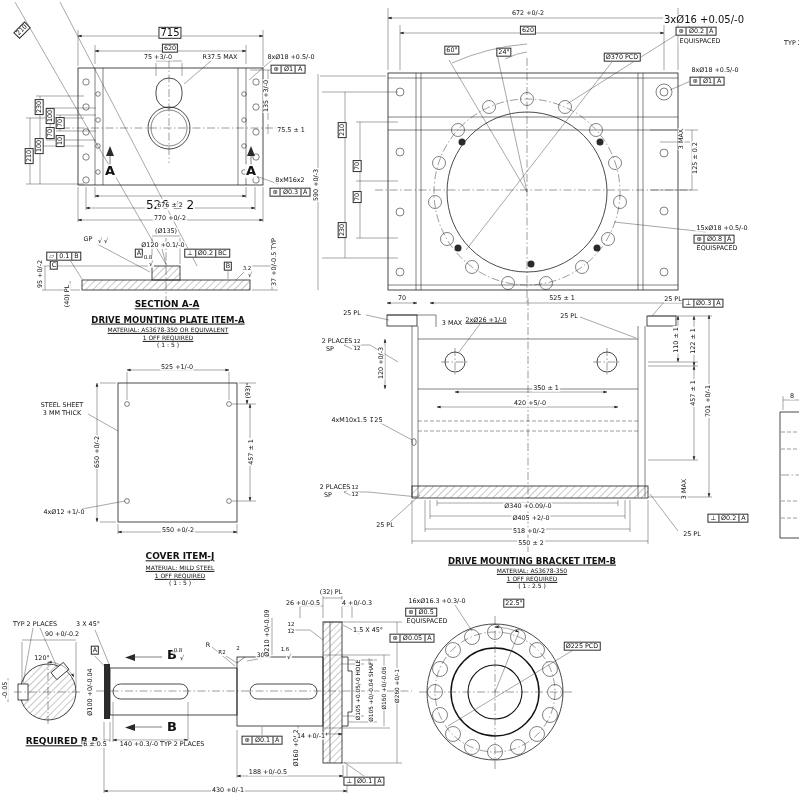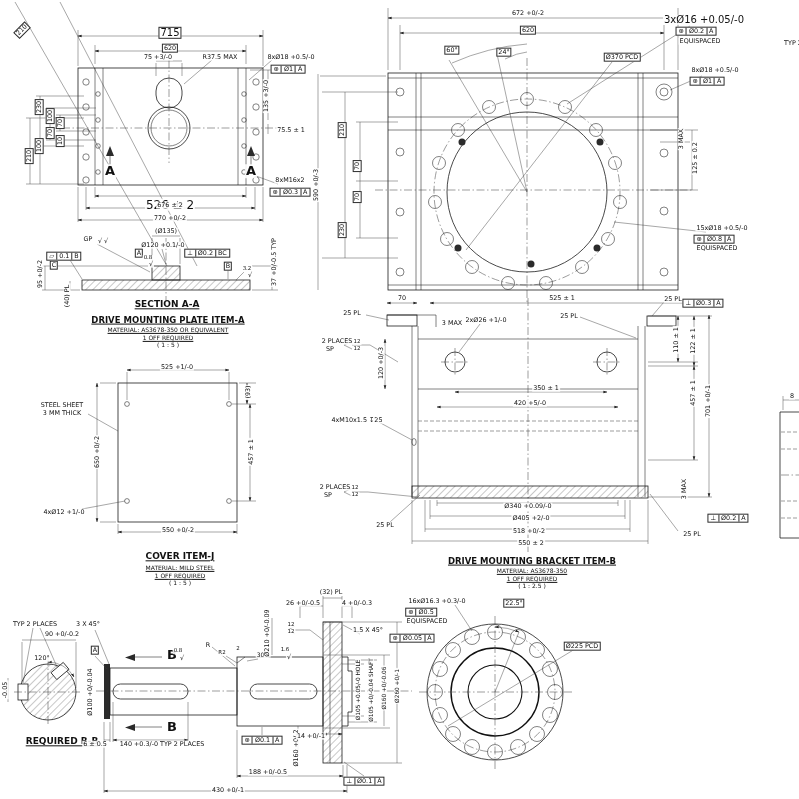--- a/index.html
+++ b/index.html
@@ -350,21 +350,21 @@
       <div class="lbl box" style="left: 342px; top: 230px; font-size: 6.4px; transform: translate(-50%, -50%) rotate(-90deg);">230</div>
       <div class="lbl" style="left: 793px; top: 43px; font-size: 6.4px;">TYP 2</div>
       <div class="lbl" style="left: 402px; top: 298px; font-size: 6.4px;">70</div>
       <div class="lbl" style="left: 562px; top: 298px; font-size: 6.4px;">525 ± 1</div>
       <div class="lbl" style="left: 352px; top: 313px; font-size: 6.4px;">25 PL</div>
       <div class="lbl" style="left: 569px; top: 316px; font-size: 6.4px;">25 PL</div>
       <div class="lbl" style="left: 673px; top: 299px; font-size: 6.4px;">25 PL</div>
       <div class="lbl" style="left: 385px; top: 525px; font-size: 6.4px;">25 PL</div>
       <div class="lbl" style="left: 692px; top: 534px; font-size: 6.4px;">25 PL</div>
       <div class="lbl" style="left: 452px; top: 323px; font-size: 6.4px;">3 MAX</div>
-      <div class="lbl" style="left: 486px; top: 320px; font-size: 6.4px;">2xØ26 +1/-0</div>
+      <div class="lbl" style="left: 486px; top: 320px; font-size: 6.4px; text-decoration: underline;">2xØ26 +1/-0</div>
       <div class="lbl" style="left: 337px; top: 341px; font-size: 6.4px;">2 PLACES</div>
       <div class="lbl" style="left: 330px; top: 349px; font-size: 6.4px;">SP</div>
       <div class="lbl" style="left: 357px; top: 342px; font-size: 5.5px;">12</div>
       <div class="lbl" style="left: 357px; top: 349px; font-size: 5.5px;">12</div>
       <div class="lbl" style="left: 381px; top: 363px; font-size: 6.4px; transform: translate(-50%, -50%) rotate(-90deg);">120 +0/-3</div>
       <div class="lbl" style="left: 357px; top: 420px; font-size: 6.4px;">4xM10x1.5 ↧25</div>
       <div class="lbl" style="left: 335px; top: 487px; font-size: 6.4px;">2 PLACES</div>
       <div class="lbl" style="left: 328px; top: 495px; font-size: 6.4px;">SP</div>
       <div class="lbl" style="left: 355px; top: 488px; font-size: 5.5px;">12</div>
       <div class="lbl" style="left: 355px; top: 495px; font-size: 5.5px;">12</div>

